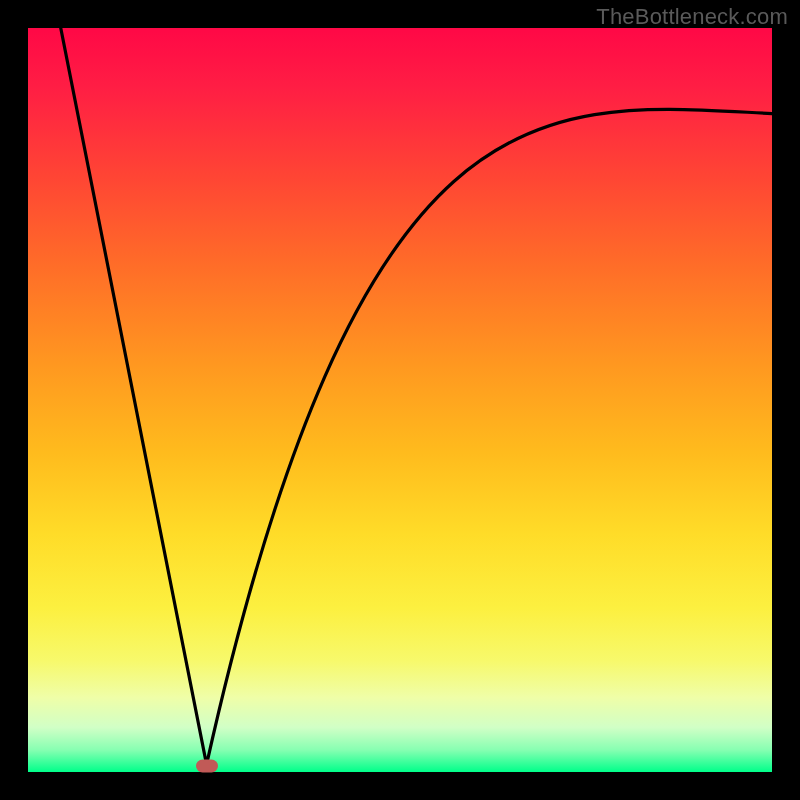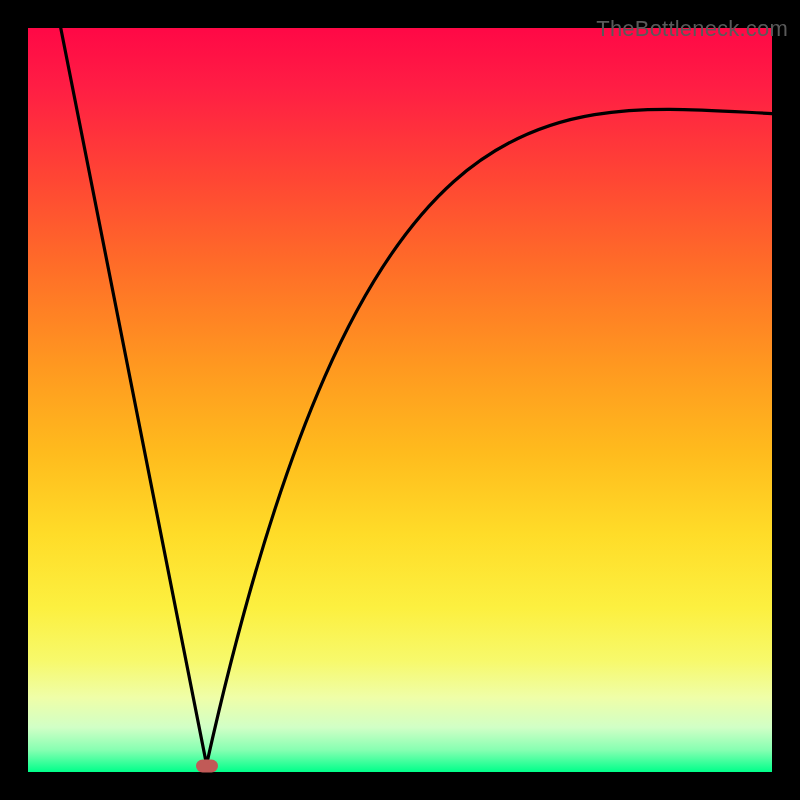--- a/index.html
+++ b/index.html
@@ -28,21 +28,21 @@
       #fcf040 78%,
       #f7f96b 85%,
       #effea8 90%,
       #d1ffc6 94%,
       #88ffb2 97%,
       #00ff8a 100%
     );
   }
   .watermark {
     position: absolute;
-    top: 16px;
+    top: 4px;
     right: 12px;
     color: #5a5a5a;
     font-size: 22px;
     letter-spacing: 0.2px;
     font-weight: 400;
     z-index: 5;
   }
   svg.curve {
     position: absolute;
     left: 0;

